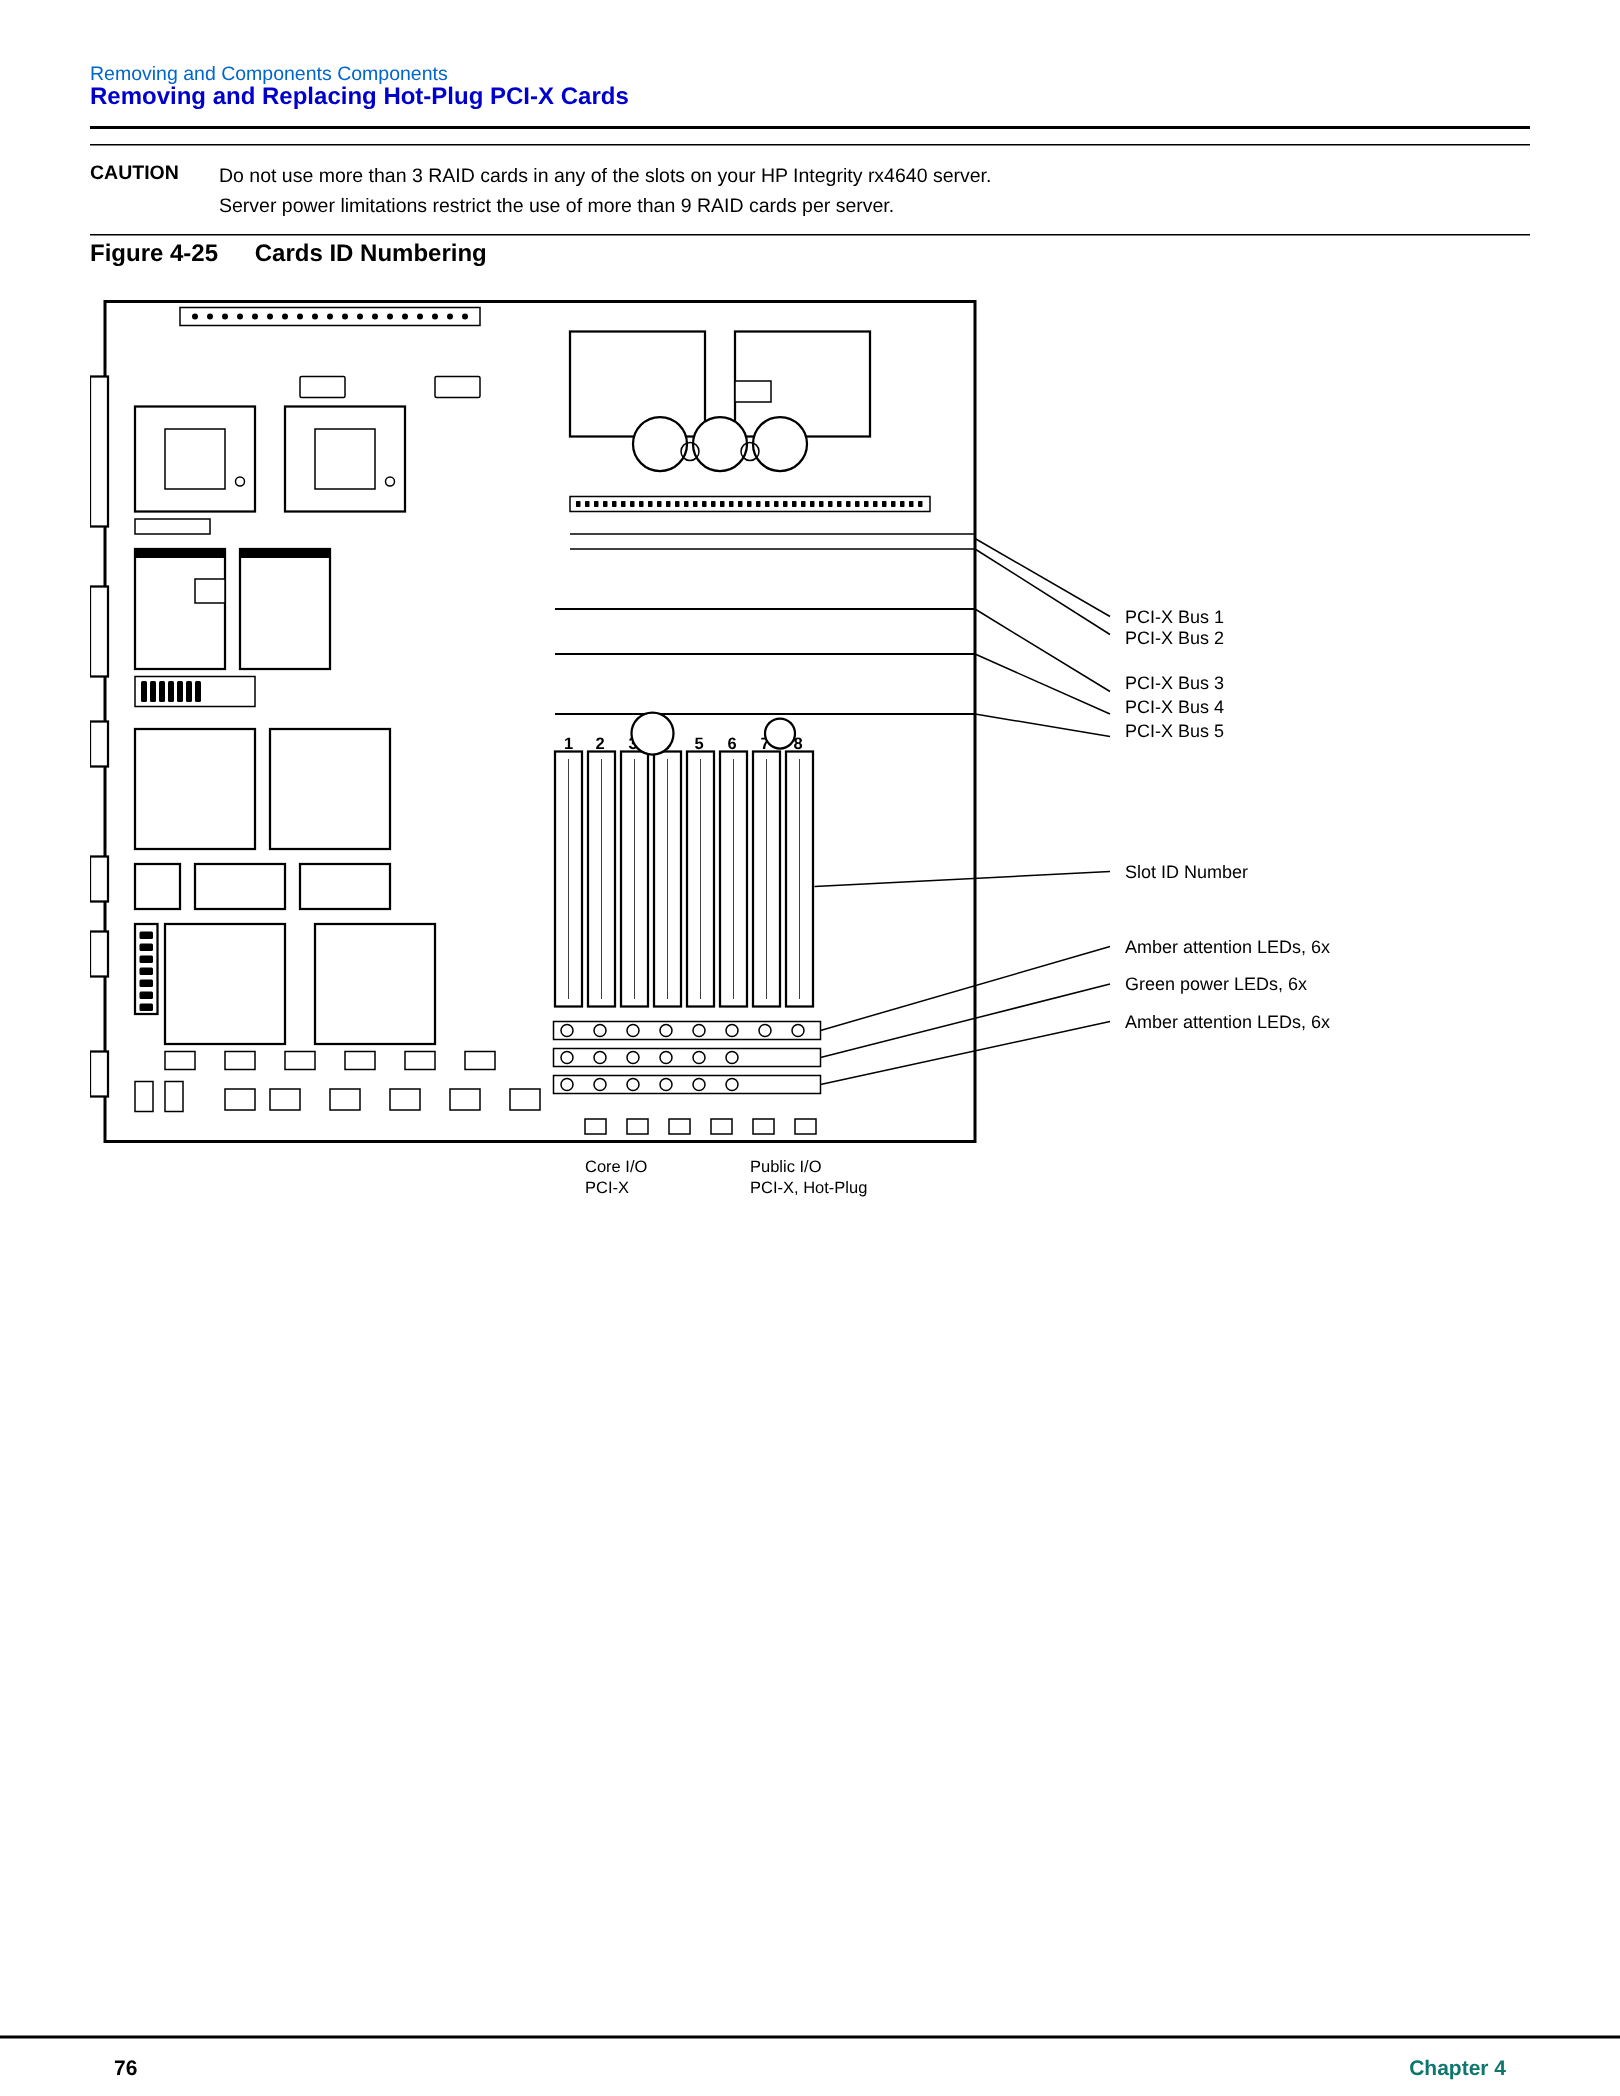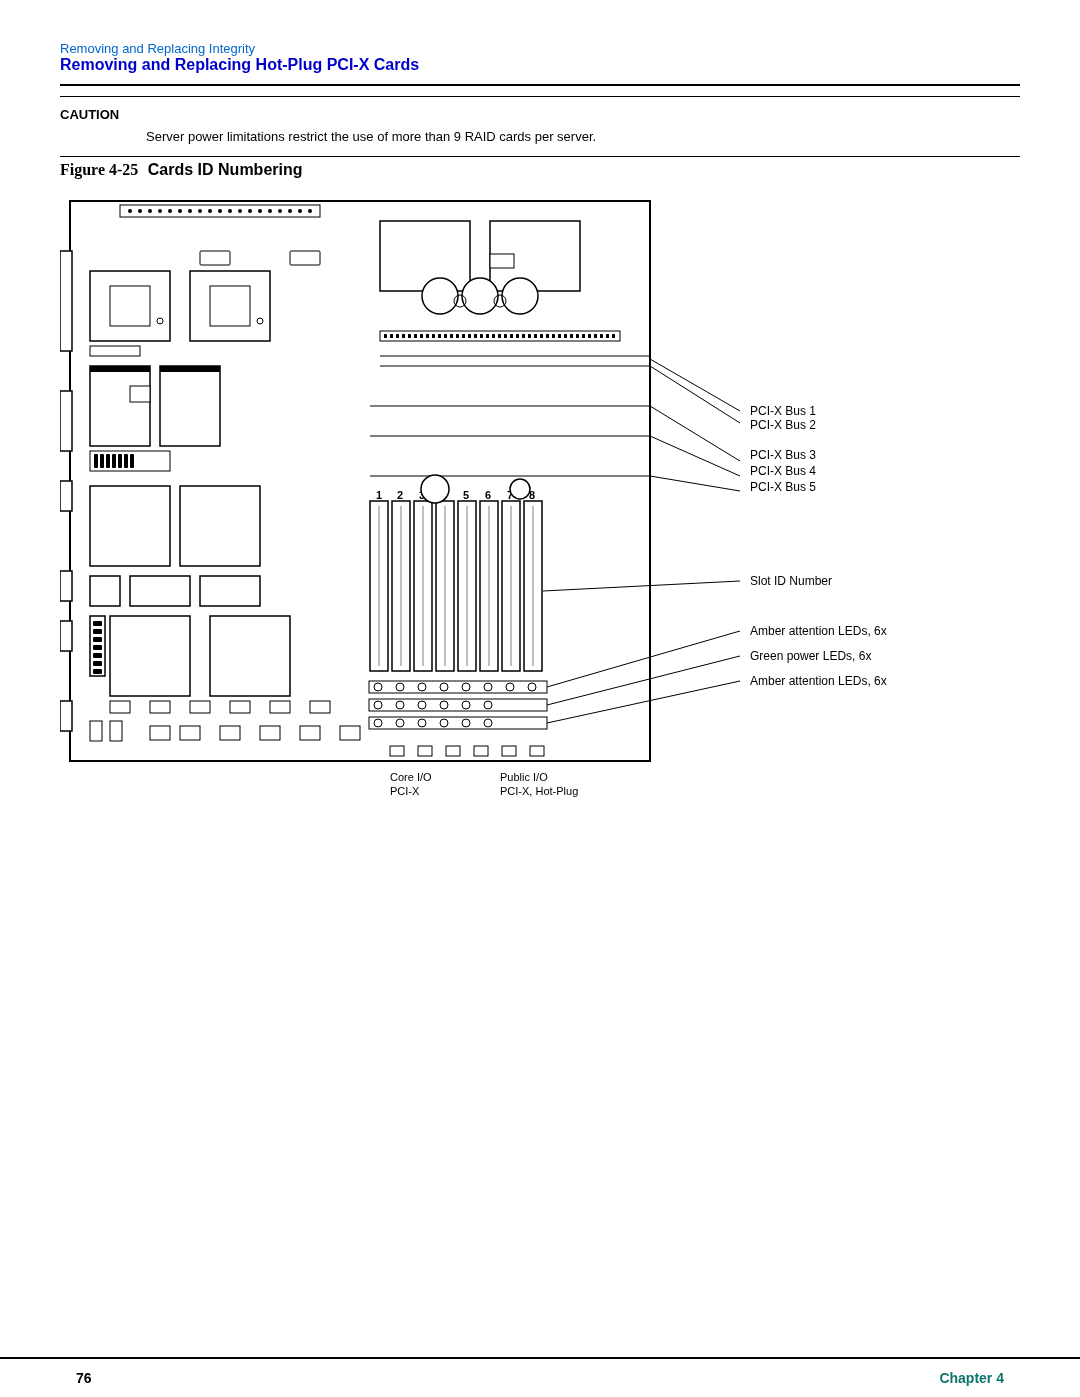--- a/index.html
+++ b/index.html
@@ -63,22 +63,21 @@
       line-height: 1.5;
     }
 
     .figure-title {
       font-size: 16px;
       font-weight: bold;
       margin-bottom: 12px;
     }
 
     .figure-number {
-      margin-right: 5px;
-      font-family: Liberation Serif, serif;
+      margin-right: 20px;
     }
 
     .footer-bar {
       position: absolute;
       bottom: 0;
       left: 0;
       right: 0;
       height: 40px;
       background: #fff;
       border-top: 2px solid #000;
@@ -104,30 +103,30 @@
       position: relative;
       width: 100%;
     }
   </style>
 </head>
 <body>
 
 <div class="page-container">
 
   <div class="breadcrumb-section">
-    <a class="breadcrumb-link">Removing and Replacing Integrity</a><br>
+    <a class="breadcrumb-link">Removing and Components Components</a><br>
     <a class="breadcrumb-bold">Removing and Replacing Hot-Plug PCI-X Cards</a>
   </div>
 
   <hr class="top-divider">
 
   <div class="caution-box">
     <span class="caution-label">CAUTION</span>
     <div class="caution-text">
-      <br>
+      <span>Do not use more than 3 RAID cards in any of the slots on your HP Integrity rx4640 server.</span><br>
       <span>Server power limitations restrict the use of more than 9 RAID cards per server.</span>
     </div>
   </div>
 
   <div class="figure-title">
     <span class="figure-number">Figure 4-25</span>
     <span>Cards ID Numbering</span>
   </div>
 
   <div class="svg-container">

